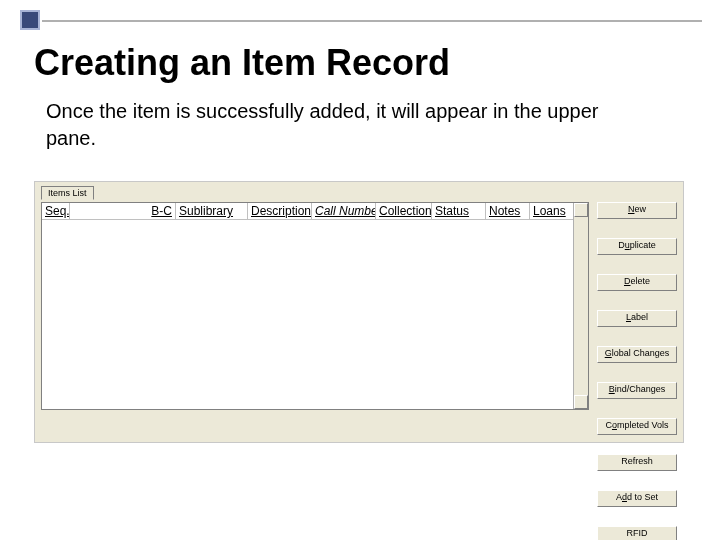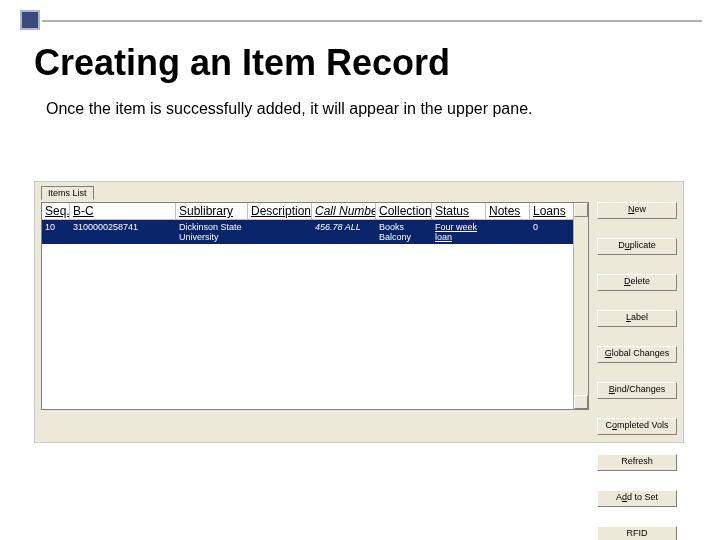--- a/index.html
+++ b/index.html
@@ -41,21 +41,21 @@
     top: 42px;
     left: 34px;
     font-size: 36px;
     font-weight: bold;
   }
   .body-text {
     position: absolute;
     top: 98px;
     left: 46px;
     width: 600px;
-    font-size: 16px;
+    font-size: 20px;
     line-height: 1.35;
   }
 
   
   .app-panel {
     position: absolute;
     top: 181px;
     left: 34px;
     width: 650px;
     height: 262px;
@@ -131,21 +131,21 @@
   }
   .cell {
     padding: 2px 3px;
     font-size: 9px;
     white-space: normal;
     box-sizing: border-box;
     overflow: hidden;
   }
 
   .c-seq  { width: 28px; }
-  .c-bc   { width: 106px; }
+  .c-bc   { width: 106px; text-align: right; }
   .c-sub  { width: 72px; }
   .c-des  { width: 64px; }
   .c-call { width: 64px; font-style: italic; }
   .c-coll { width: 56px; }
   .c-stat { width: 54px; text-decoration: underline; }
   .c-note { width: 44px; }
   .c-loan { width: 44px; }
 
   .btn {
     background: #ece9d8;
@@ -236,31 +236,20 @@
         <div class="col c-seq">Seq.</div>
         <div class="col c-bc">B-C</div>
         <div class="col c-sub">Sublibrary</div>
         <div class="col c-des">Description</div>
         <div class="col c-call">Call Number</div>
         <div class="col c-coll">Collection</div>
         <div class="col c-stat">Status</div>
         <div class="col c-note">Notes</div>
         <div class="col c-loan">Loans</div>
       </div>
-      <div class="row" id="selected-row" style="background: rgb(10, 36, 106);">
-        <div class="cell c-seq">10</div>
-        <div class="cell c-bc">3100000258741</div>
-        <div class="cell c-sub">Dickinson State University</div>
-        <div class="cell c-des"></div>
-        <div class="cell c-call">456.78 ALL</div>
-        <div class="cell c-coll">Books Balcony</div>
-        <div class="cell c-stat">Four week loan</div>
-        <div class="cell c-note"></div>
-        <div class="cell c-loan">0</div>
-      </div>
       <div class="scrollbar">
         <div class="scroll-btn top"></div>
         <div class="scroll-btn bottom"></div>
       </div>
     </div>
 
     <div class="side-btns">
       <div class="btn"><span class="u">N</span><span>ew</span></div>
       <div class="btn"><span>D</span><span class="u">u</span><span>plicate</span></div>
       <div class="btn"><span class="u">D</span><span>elete</span></div>

